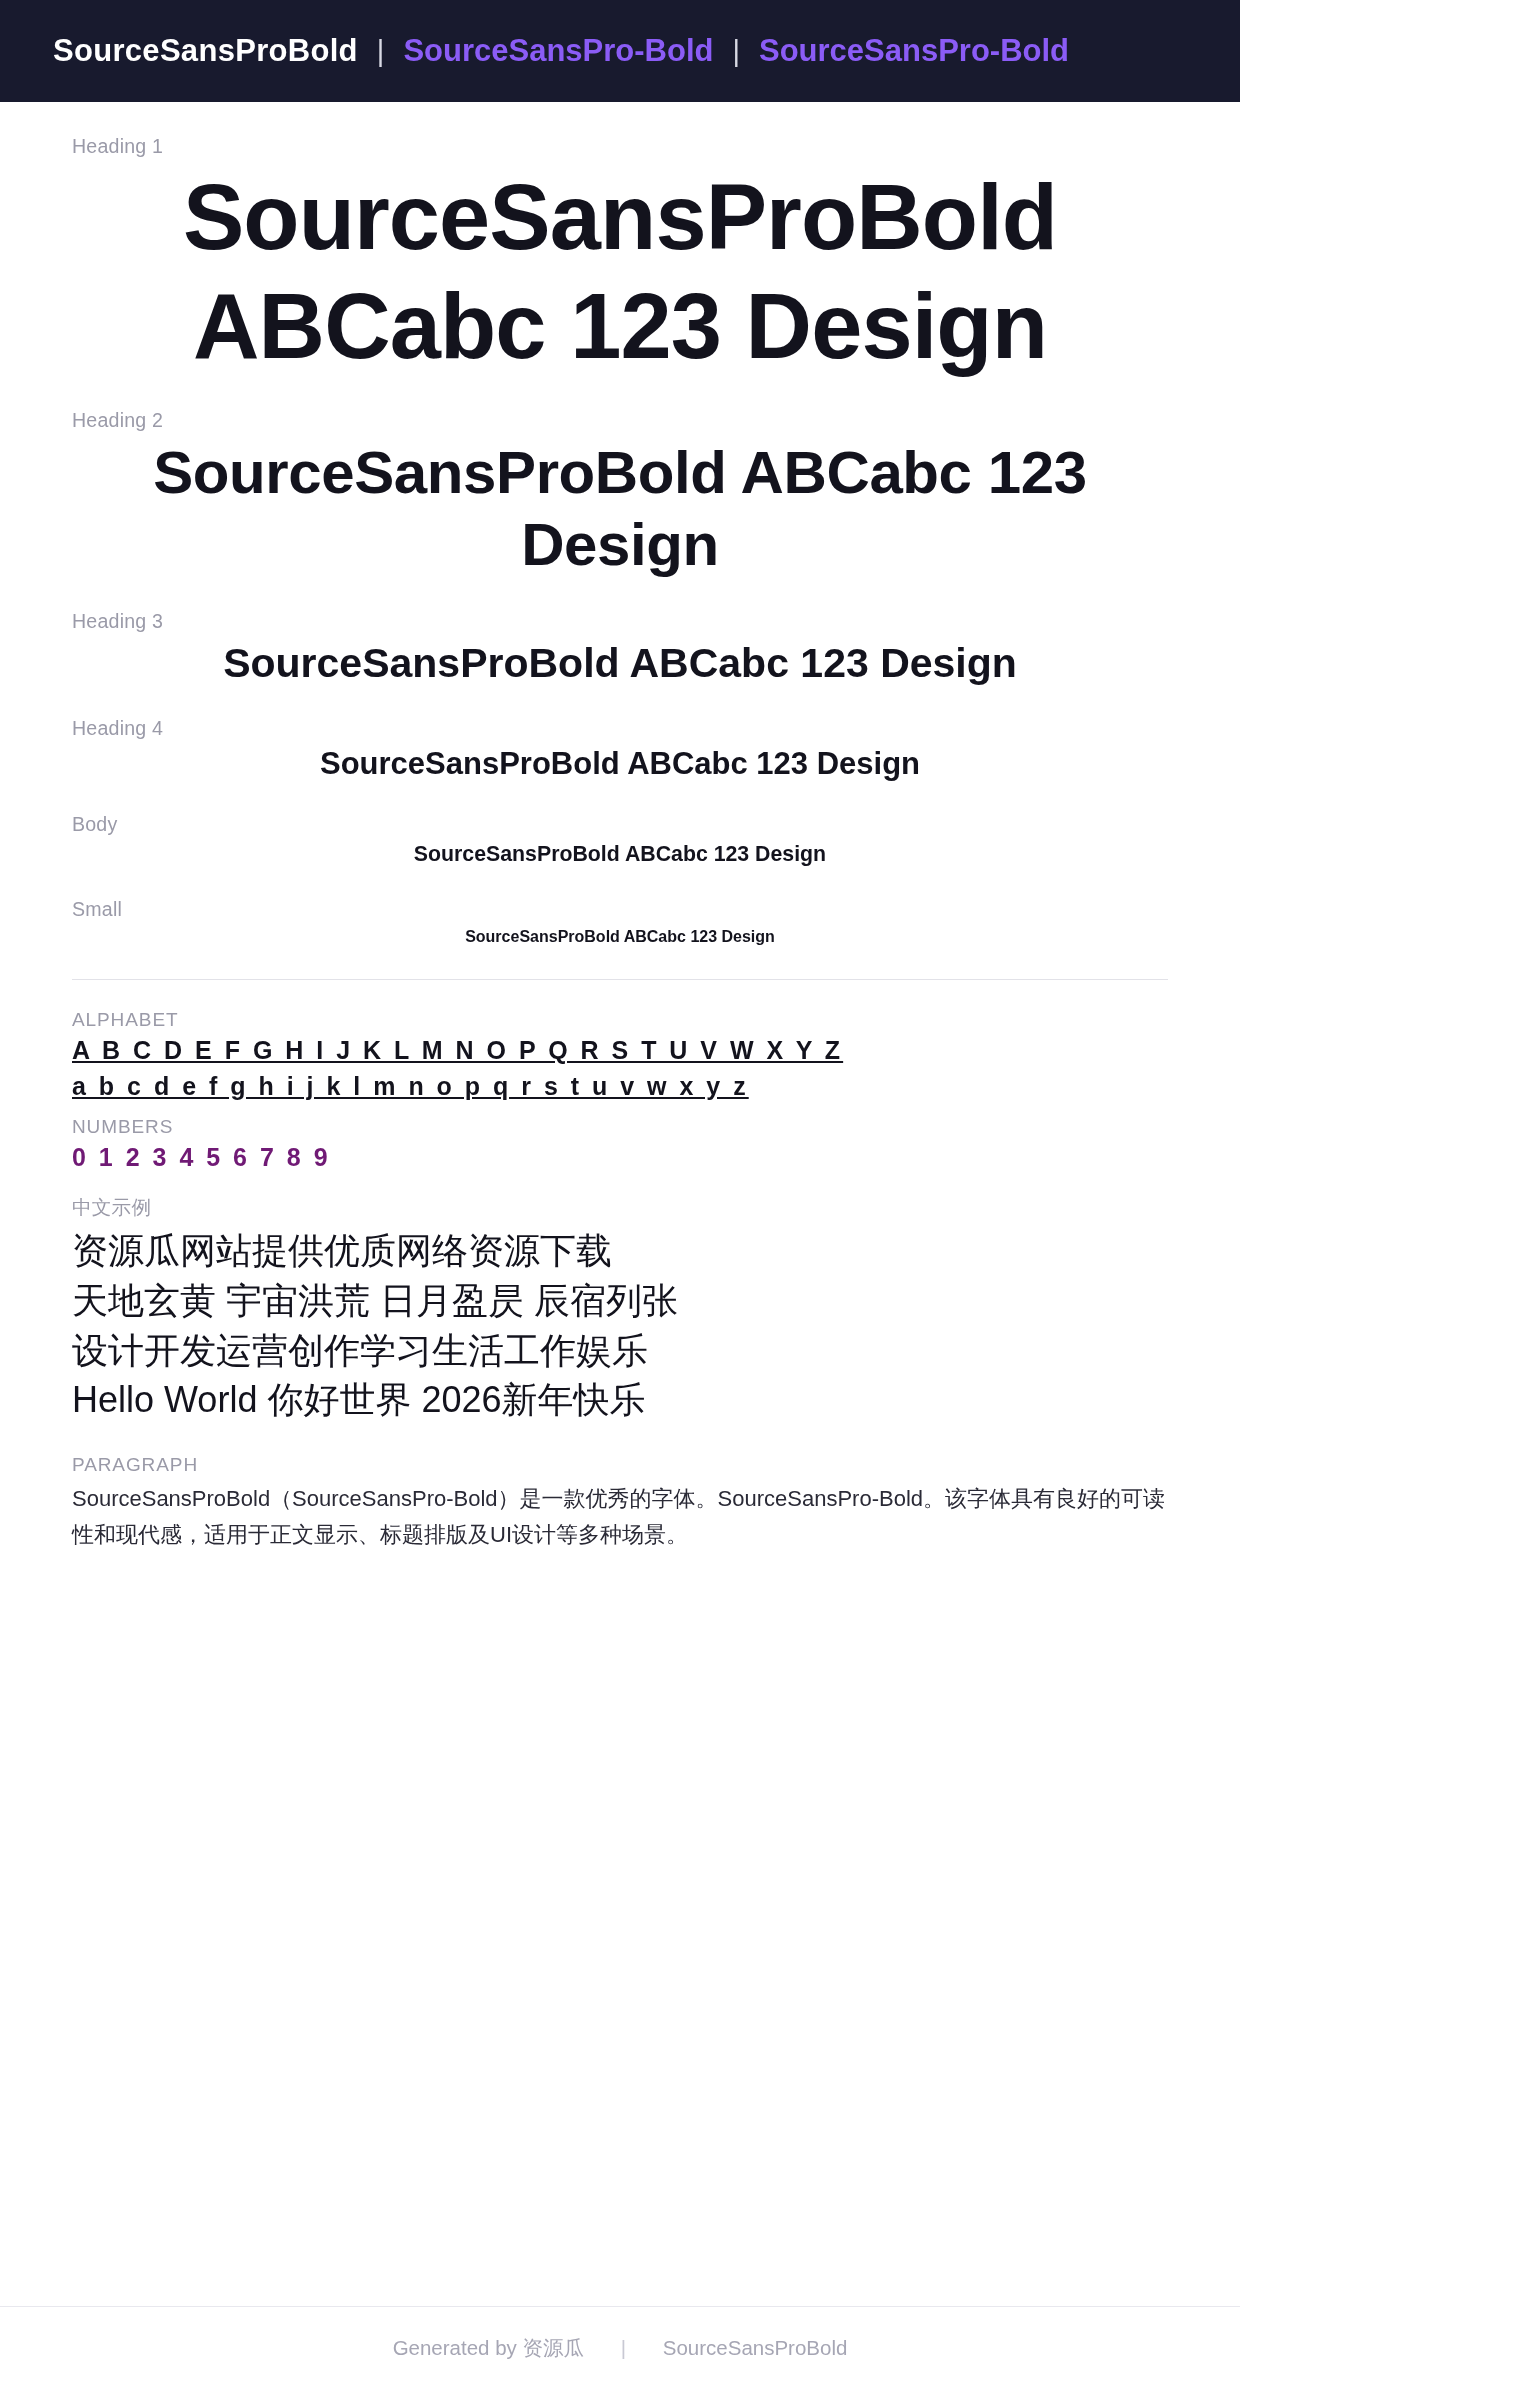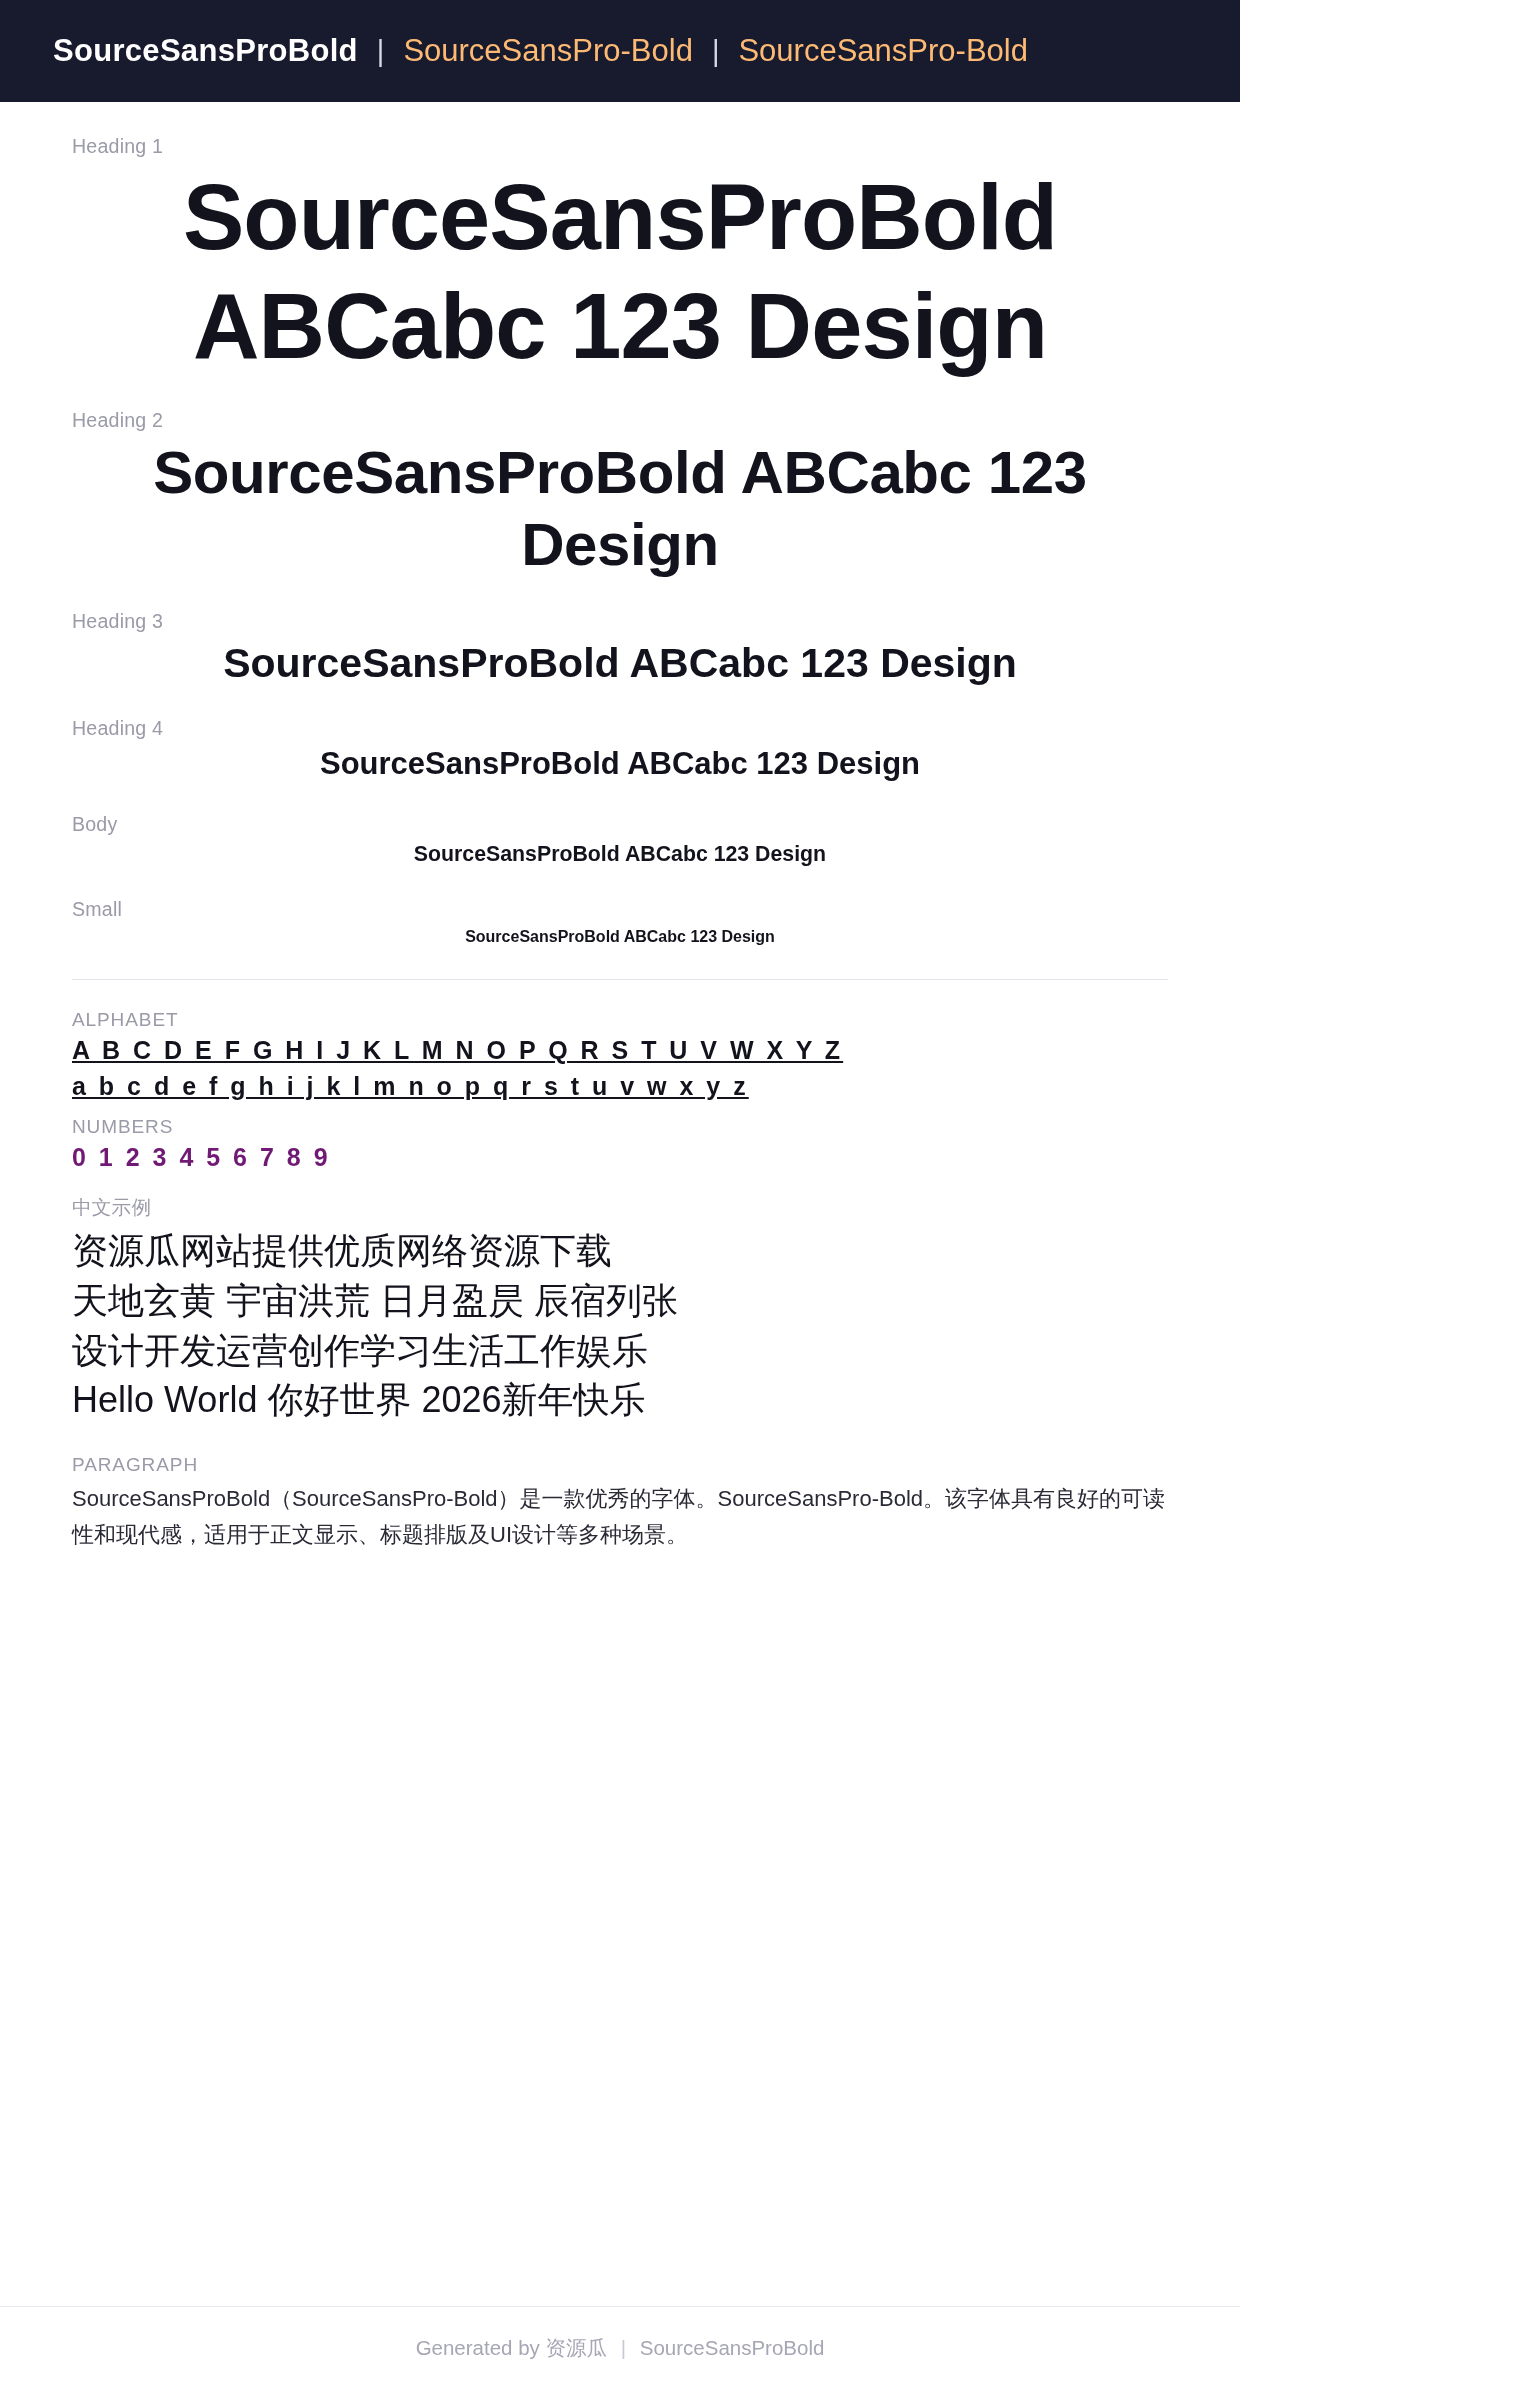--- a/index.html
+++ b/index.html
@@ -40,22 +40,22 @@
     white-space: nowrap;
   }
   .topbar-sep {
     font-size: 29px;
     font-weight: 400;
     color: #d8d9e4;
     margin: 0 19px;
   }
   .topbar-sub {
     font-size: 31px;
-    font-weight: 400;
-    color: #fdba74;
+    font-weight: 700;
+    color: #8b5cf6;
     white-space: nowrap;
   }
 
   
   .content {
     flex: 1 1 auto;
     padding: 33px 72px 0 72px;
     box-sizing: border-box;
   }
 
@@ -135,20 +135,21 @@
   
   .footer {
     flex: 0 0 auto;
     border-top: 0.9px solid #e8e8ee;
     height: 82px;
     display: flex;
     align-items: center;
     justify-content: center;
     background: #ffffff;
     margin-top: 51px;
+    gap: 23px;
   }
   .footer-text {
     font-size: 20.5px;
     color: #a6a6b4;
     font-weight: 400;
   }
   .footer-sep {
     color: #c9c9d4;
     margin: 0 13.7px;
   }

